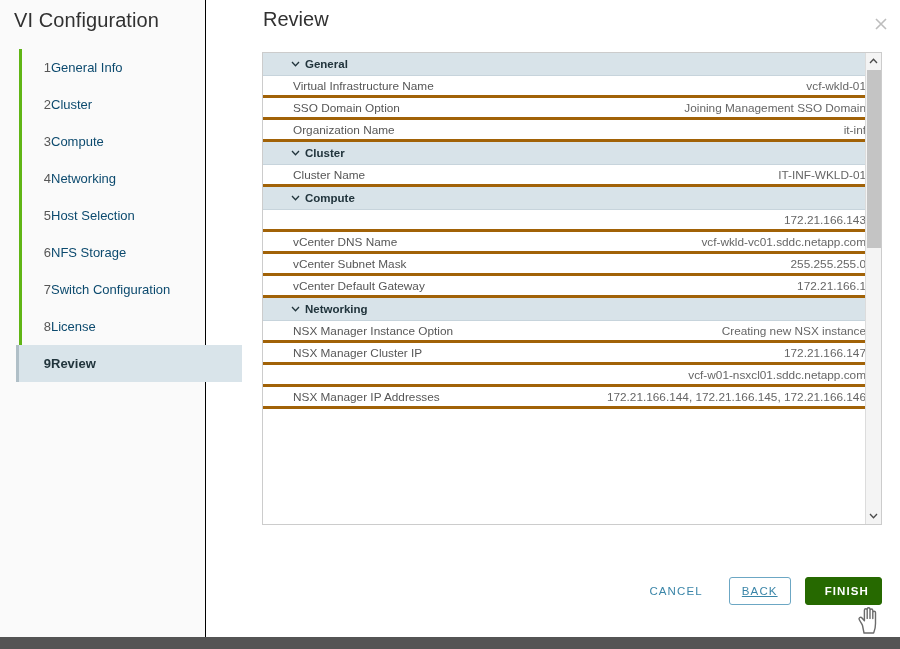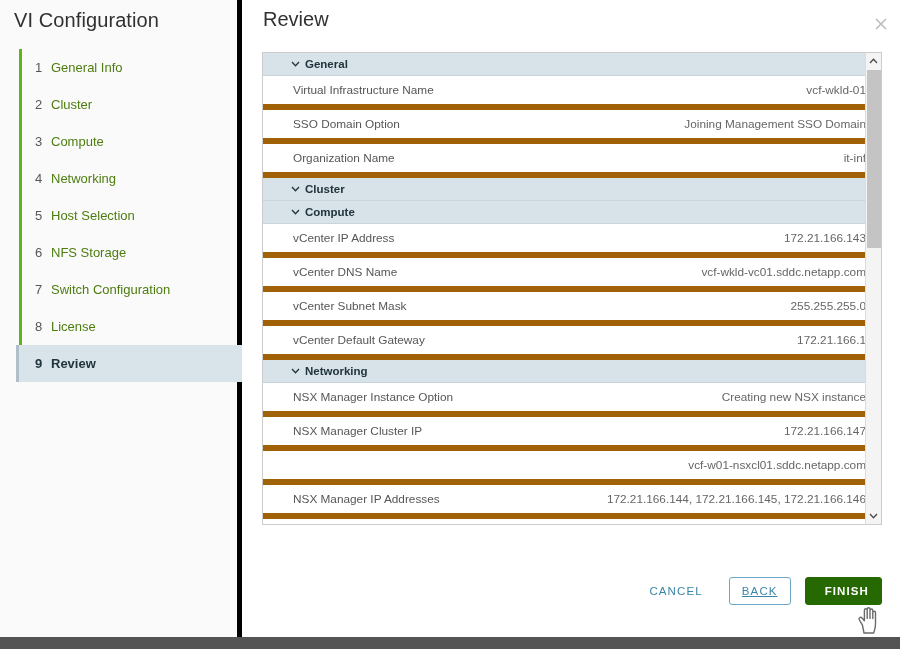--- a/index.html
+++ b/index.html
@@ -12,23 +12,24 @@
   #app {
     position: relative;
     width: 900px; height: 649px;
     background: #ffffff;
   }
 
   
   .wizard-panel {
     position: absolute;
     left: 0; top: 0;
-    width: 242px; height: 637px;
+    width: 206px; height: 637px;
     background: #fafafa;
-    border-right: 5px solid #000000;
+    border-right: 1px solid #000000;
+    text-align: right;
   }
   .wizard-title {
     position: absolute;
     left: 14px; top: 9px;
     font-size: 20px;
     font-weight: 400;
     color: #313131;
     letter-spacing: 0.1px;
   }
   .wizard-steps {
@@ -49,21 +50,21 @@
     align-items: center;
     padding-left: 16px;
     font-size: 13px;
     color: #565656;
   }
   .step .num {
     width: 16px;
     flex: 0 0 16px;
     color: #565656;
   }
-  .step .label { color: #4d7c0f; }
+  .step .label { color: #0c4a6e; }
   .step.active {
     background: #d9e4ea;
     border-left: 3px solid #b0bfc7;
     margin-left: -3px;
     padding-left: 16px;
   }
   .step.active .num,
   .step.active .label {
     color: #21343c;
     font-weight: bold;
@@ -116,22 +117,22 @@
     padding-left: 28px;
     font-size: 11.5px;
     font-weight: bold;
     color: #21343c;
   }
   .sect-header .chev {
     width: 14px; flex: 0 0 14px;
     display: inline-flex; align-items: center;
   }
   .row {
-    height: 34px;
-    border-bottom: 6px solid #a16207;
+    height: 22px;
+    border-bottom: 3px solid #a16207;
     display: flex;
     align-items: center;
     font-size: 11.8px;
     color: #565656;
   }
   .row .k {
     flex: 0 0 234px;
     padding-left: 30px;
   }
   .row .v {
@@ -301,30 +302,33 @@
               <span class="v">it-inf</span>
             </div>
             <div class="sect-header">
               <span class="chev">
                 <svg width="9" height="6" viewBox="0 0 9 6">
                   <path d="M1 1 L4.5 4.7 L8 1" stroke="#21343c" stroke-width="1.3" fill="none"></path>
                 </svg>
               </span>
               <span>Cluster</span>
             </div>
+            <div class="row">
+              <span class="k">Cluster Name</span>
+              <span class="v">IT-INF-WKLD-01</span>
+            </div>
             <div class="sect-header">
               <span class="chev">
                 <svg width="9" height="6" viewBox="0 0 9 6">
                   <path d="M1 1 L4.5 4.7 L8 1" stroke="#21343c" stroke-width="1.3" fill="none"></path>
                 </svg>
               </span>
               <span>Compute</span>
             </div>
             <div class="row">
-              <span class="k">vCenter IP Address</span>
               <span class="v">172.21.166.143</span>
             </div>
             <div class="row">
               <span class="k">vCenter DNS Name</span>
               <span class="v">vcf-wkld-vc01.sddc.netapp.com</span>
             </div>
             <div class="row">
               <span class="k">vCenter Subnet Mask</span>
               <span class="v">255.255.255.0</span>
             </div>

